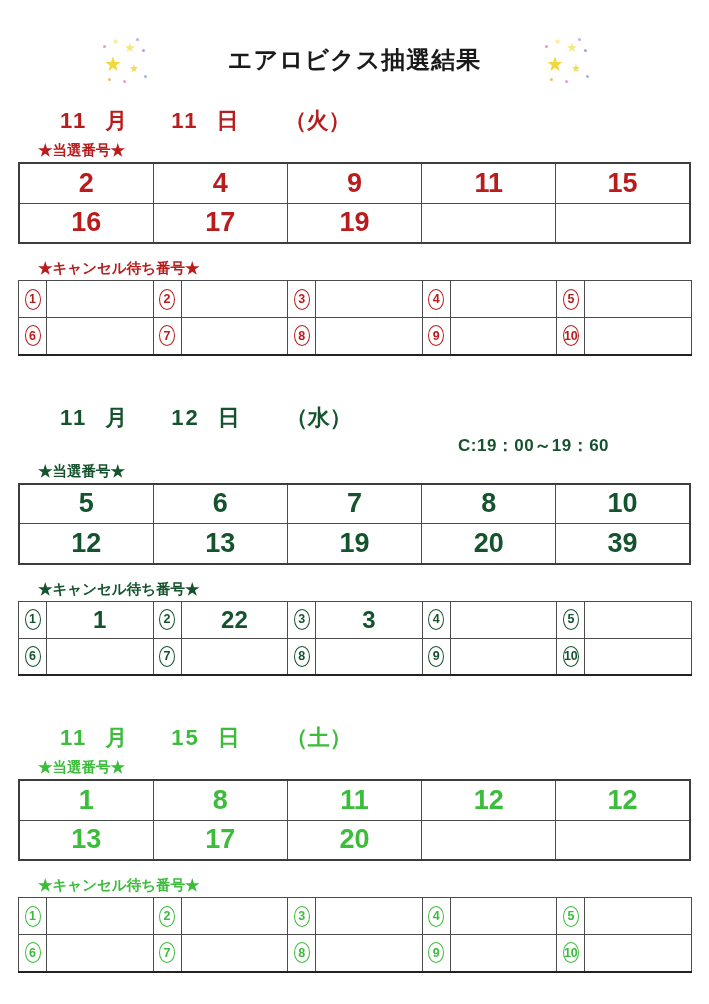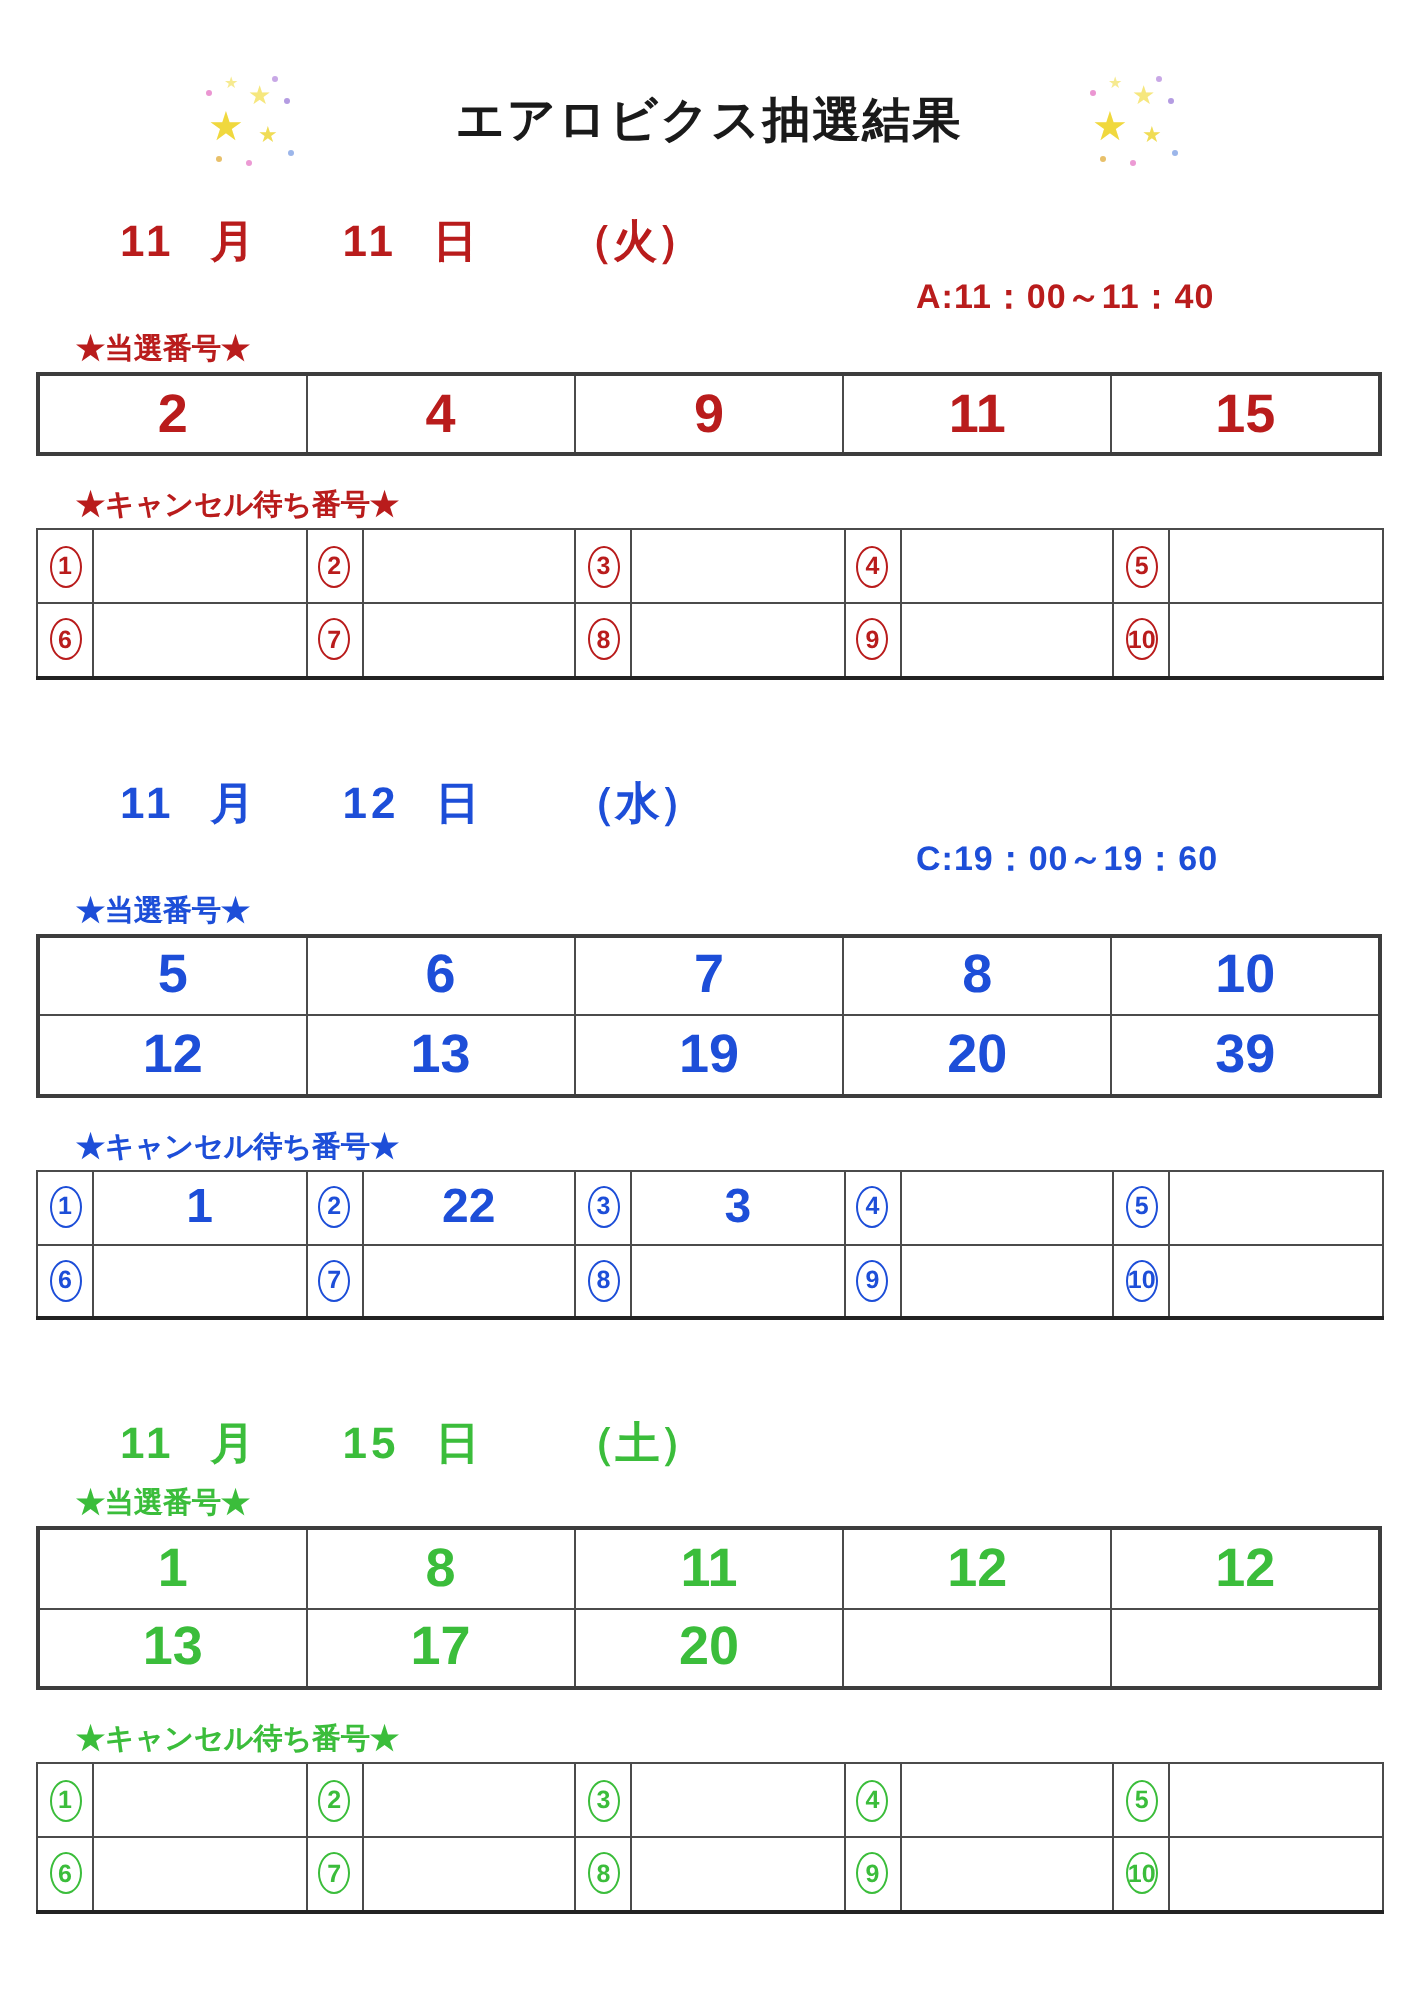--- a/index.html
+++ b/index.html
@@ -31,21 +31,21 @@
   .sparkle .d2 { left: 40px; top: 11px; background: #b49ce2; }
   .sparkle .d3 { left: 21px; top: 42px; background: #ec9ad4; }
   .sparkle .d4 { left: 42px; top: 37px; background: #9cb6ea; }
   .sparkle .d5 { left: 6px;  top: 40px; background: #e8c06a; }
   .sparkle .d6 { left: 34px; top: 0px;  background: #c8a8e6; }
 
   
   .lottery { margin-top: 47px; }
   .lottery.first { margin-top: 22px; }
   .pink  { color: #b91c1c; }
-  .blue  { color: #1d4ed8; }
+  .blue  { color: #14532d; }
   .green { color: #3bbd3b; }
 
   .date-row { margin-left: 60px; font-size: 22px; font-weight: bold; white-space: nowrap; }
   .date-row .num  { letter-spacing: 2px; }
   .date-row .unit { margin-left: 18px; }
   .date-row .day-num { margin-left: 44px; }
   .date-row .weekday { margin-left: 46px; }
 
   .time-label { margin: 1px 0 0 458px; font-size: 17px; font-weight: bold; letter-spacing: 0.5px; }
 
@@ -98,30 +98,36 @@
         <span class="dot d4"></span>
         <span class="dot d5"></span>
         <span class="dot d6"></span>
     </span>
   </div>
 
   <section class="lottery first pink">
     <div class="date-row">
       <span class="num">11</span><span class="unit">月</span><span class="num day-num">11</span><span class="unit">日</span><span class="weekday">（火）</span>
     </div>
-    <div class="time-label">A:11：00～11：40</div>
     <div class="tbl-label">★当選番号★</div>
     <table class="win-table">
       <tbody>
           <tr>
         <td>2</td>
         <td>4</td>
         <td>9</td>
         <td>11</td>
         <td>15</td>
+      </tr>
+      <tr>
+        <td>16</td>
+        <td>17</td>
+        <td>19</td>
+        <td></td>
+        <td></td>
       </tr>
     </tbody>
       </table>
     <div class="tbl-label cancel-label">★キャンセル待ち番号★</div>
     <table class="cancel-table">
       <tbody>
           <tr>
         <td class="num"><span class="circ">1</span></td>
             <td class="val"></td>
         <td class="num"><span class="circ">2</span></td>

